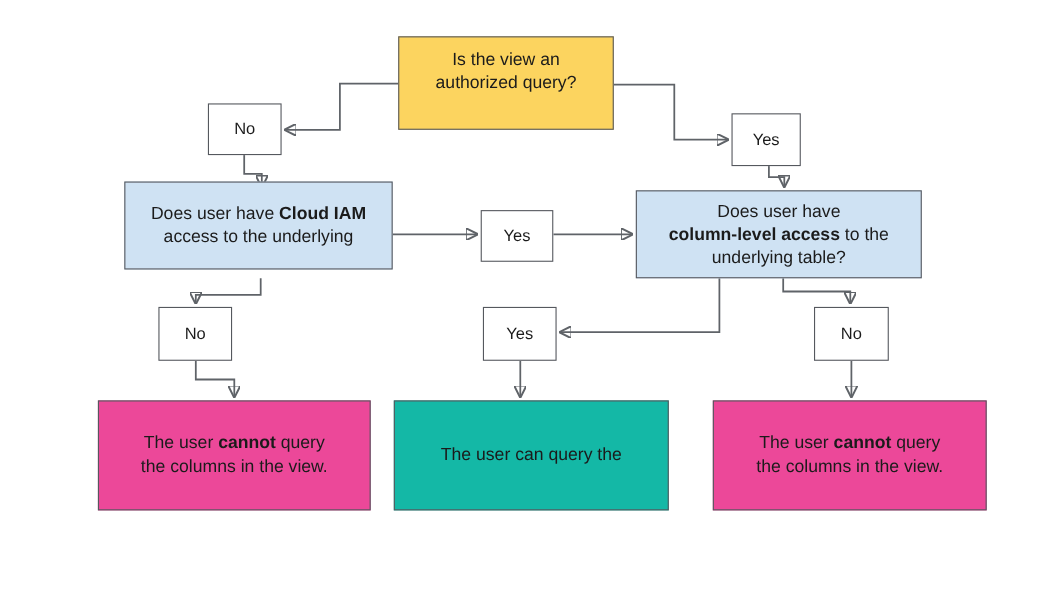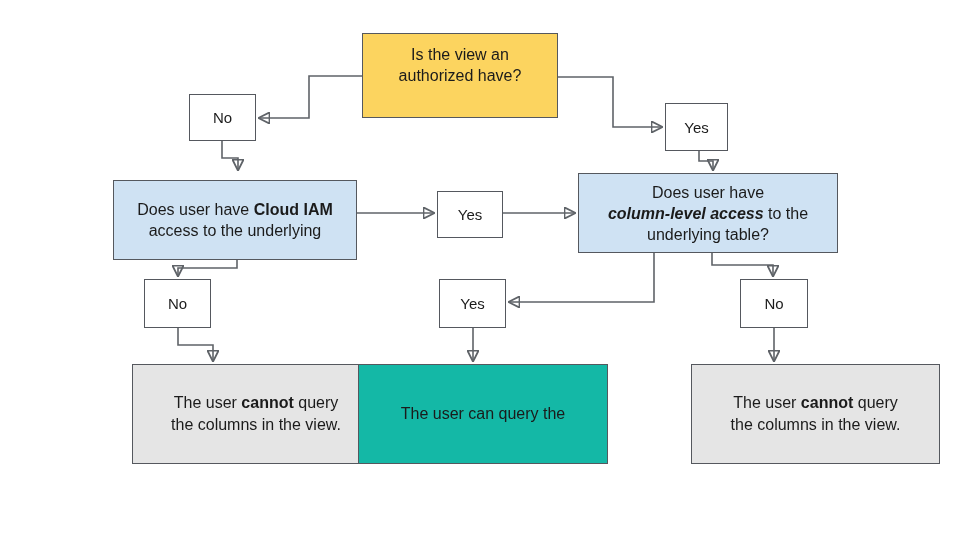--- a/index.html
+++ b/index.html
@@ -9,28 +9,28 @@
   }
   .canvas{position:absolute;inset:0;width:960px;height:408px;}
   .node{
     position:absolute;box-sizing:border-box;border:1.5px solid #55585e;
     display:flex;align-items:center;justify-content:center;
     text-align:center;font-size:16px;line-height:21px;background:#ffffff;
   }
   .node .txt{width:100%;}
   .yellow{background:#fcd45f;}
   .blue{background:#cfe2f3;}
-  .cyan{background:#e5e5e5;margin-left:43px;}
+  .cyan{background:#ec4899;}
   .green{background:#14b8a6;}
   .small{font-size:15px;}
   
   .n-start{left:362px;top:33px;width:196px;height:85px;align-items:flex-start;padding-top:10px;}
   .n-no-top{left:189px;top:94px;width:67px;height:47px;}
   .n-yes-top{left:665px;top:103px;width:63px;height:48px;}
-  .n-iam{left:113px;top:180px;width:244px;height:80px;}
+  .n-iam{left:113px;top:165px;width:244px;height:80px;}
   .n-yes-mid{left:437px;top:191px;width:66px;height:47px;}
   .n-cls{left:578px;top:173px;width:260px;height:80px;}
   .n-no-left{left:144px;top:279px;width:67px;height:49px;}
   .n-yes-bottom{left:439px;top:279px;width:67px;height:49px;}
   .n-no-right{left:740px;top:279px;width:68px;height:49px;}
   .result{height:100px;font-size:16px;line-height:22px;}
   .n-result-left{left:89px;top:364px;width:248px;}
   .n-result-mid{left:358px;top:364px;width:250px;}
   .n-result-right{left:648px;top:364px;width:249px;}
   svg.wires{position:absolute;inset:0;pointer-events:none;}
@@ -55,41 +55,41 @@
     <path d="M 503 213 H 574" marker-end="url(#arrow)"></path>
     <path d="M 237 253 V 268 H 178 V 275" marker-end="url(#arrow)"></path>
     <path d="M 178 328 V 345 H 213 V 360" marker-end="url(#arrow)"></path>
     <path d="M 654 253 V 302 H 510" marker-end="url(#arrow)"></path>
     <path d="M 712 253 V 265 H 773 V 275" marker-end="url(#arrow)"></path>
     <path d="M 473 328 V 360" marker-end="url(#arrow)"></path>
     <path d="M 774 328 V 360" marker-end="url(#arrow)"></path>
   </svg>
 
   <div class="node yellow n-start">
-    <div class="txt"><span>Is the view an</span><br><span>authorized have?</span></div>
+    <div class="txt"><span>Is the view an</span><br><span>authorized query?</span></div>
   </div>
 
   <div class="node small n-no-top">
     <div class="txt">No</div>
   </div>
 
   <div class="node small n-yes-top">
     <div class="txt">Yes</div>
   </div>
 
   <div class="node blue n-iam">
     <div class="txt"><span>Does user have </span><span style="font-weight: 700;">Cloud IAM</span><br><span style="font-weight: 400;">access</span><span> to the underlying</span><br></div>
   </div>
 
   <div class="node small n-yes-mid">
     <div class="txt">Yes</div>
   </div>
 
   <div class="node blue n-cls">
-    <div class="txt"><span>Does user have</span><br><span style="font-weight: 700; font-style: italic;">column-level access</span><span> to the</span><br><span>underlying table?</span></div>
+    <div class="txt"><span>Does user have</span><br><span style="font-weight: 700;">column-level access</span><span> to the</span><br><span>underlying table?</span></div>
   </div>
 
   <div class="node small n-no-left">
     <div class="txt">No</div>
   </div>
 
   <div class="node small n-yes-bottom">
     <div class="txt">Yes</div>
   </div>
 

